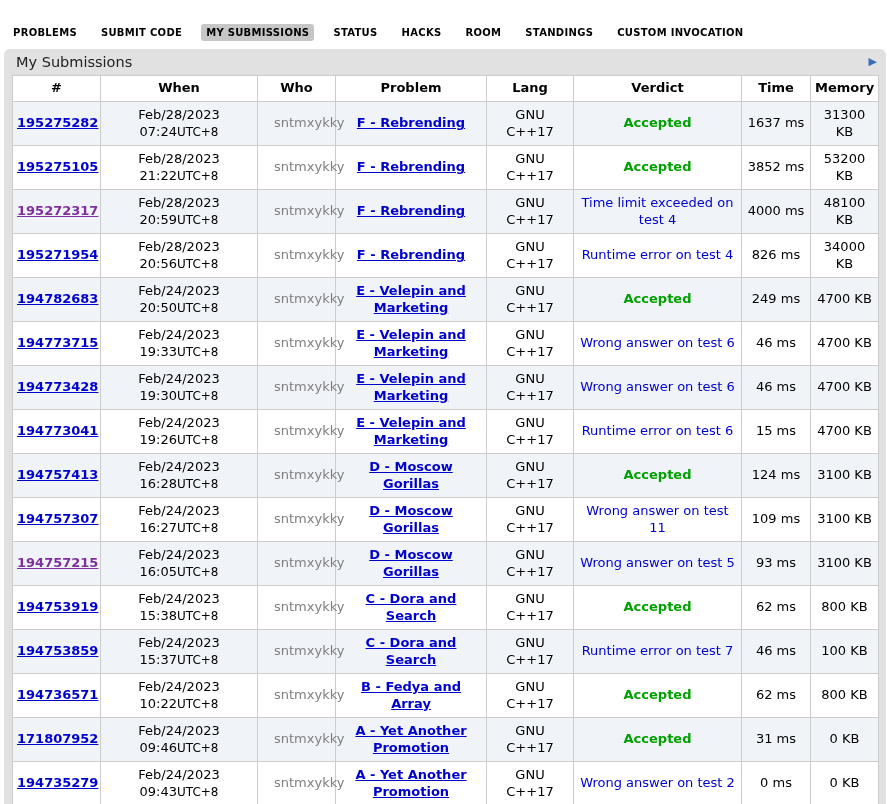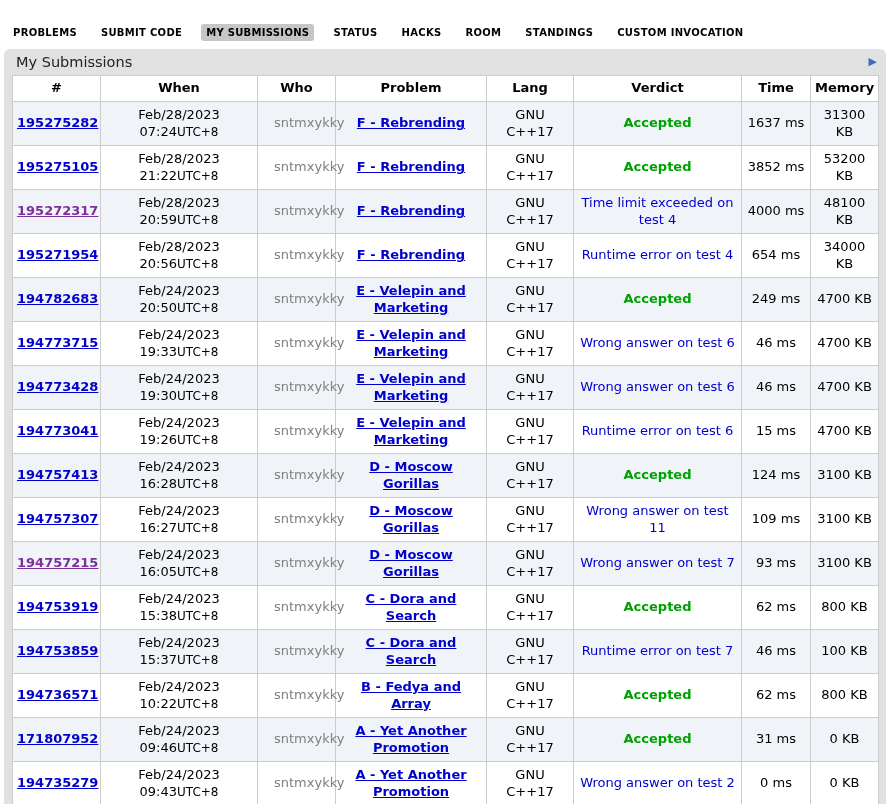--- a/index.html
+++ b/index.html
@@ -198,21 +198,21 @@
     <td class="c-who">
       <span>sntmxykky</span>
     </td>
     <td class="c-problem">
       <a href="#" class="link">F - Rebrending</a>
     </td>
     <td class="c-lang">GNU C++17</td>
     <td class="c-verdict">
       <span>Runtime error on test 4</span>
     </td>
-    <td class="c-time">654 ms</td>
+    <td class="c-time">826 ms</td>
     <td class="c-memory">34000 KB</td>
   </tr>
         <tr>
     <td class="c-id">
       <a href="#" class="link">194782683</a>
     </td>
     <td class="c-when">
       <div>Feb/24/2023</div>
       <div><span>20:50</span><span class="tz">UTC+8</span></div>
     </td>
@@ -343,21 +343,21 @@
       <div><span>16:05</span><span class="tz">UTC+8</span></div>
     </td>
     <td class="c-who">
       <span>sntmxykky</span>
     </td>
     <td class="c-problem">
       <a href="#" class="link">D - Moscow Gorillas</a>
     </td>
     <td class="c-lang">GNU C++17</td>
     <td class="c-verdict">
-      <span>Wrong answer on test 7</span>
+      <span>Wrong answer on test 5</span>
     </td>
     <td class="c-time">93 ms</td>
     <td class="c-memory">3100 KB</td>
   </tr>
         <tr>
     <td class="c-id">
       <a href="#" class="link">194753919</a>
     </td>
     <td class="c-when">
       <div>Feb/24/2023</div>

